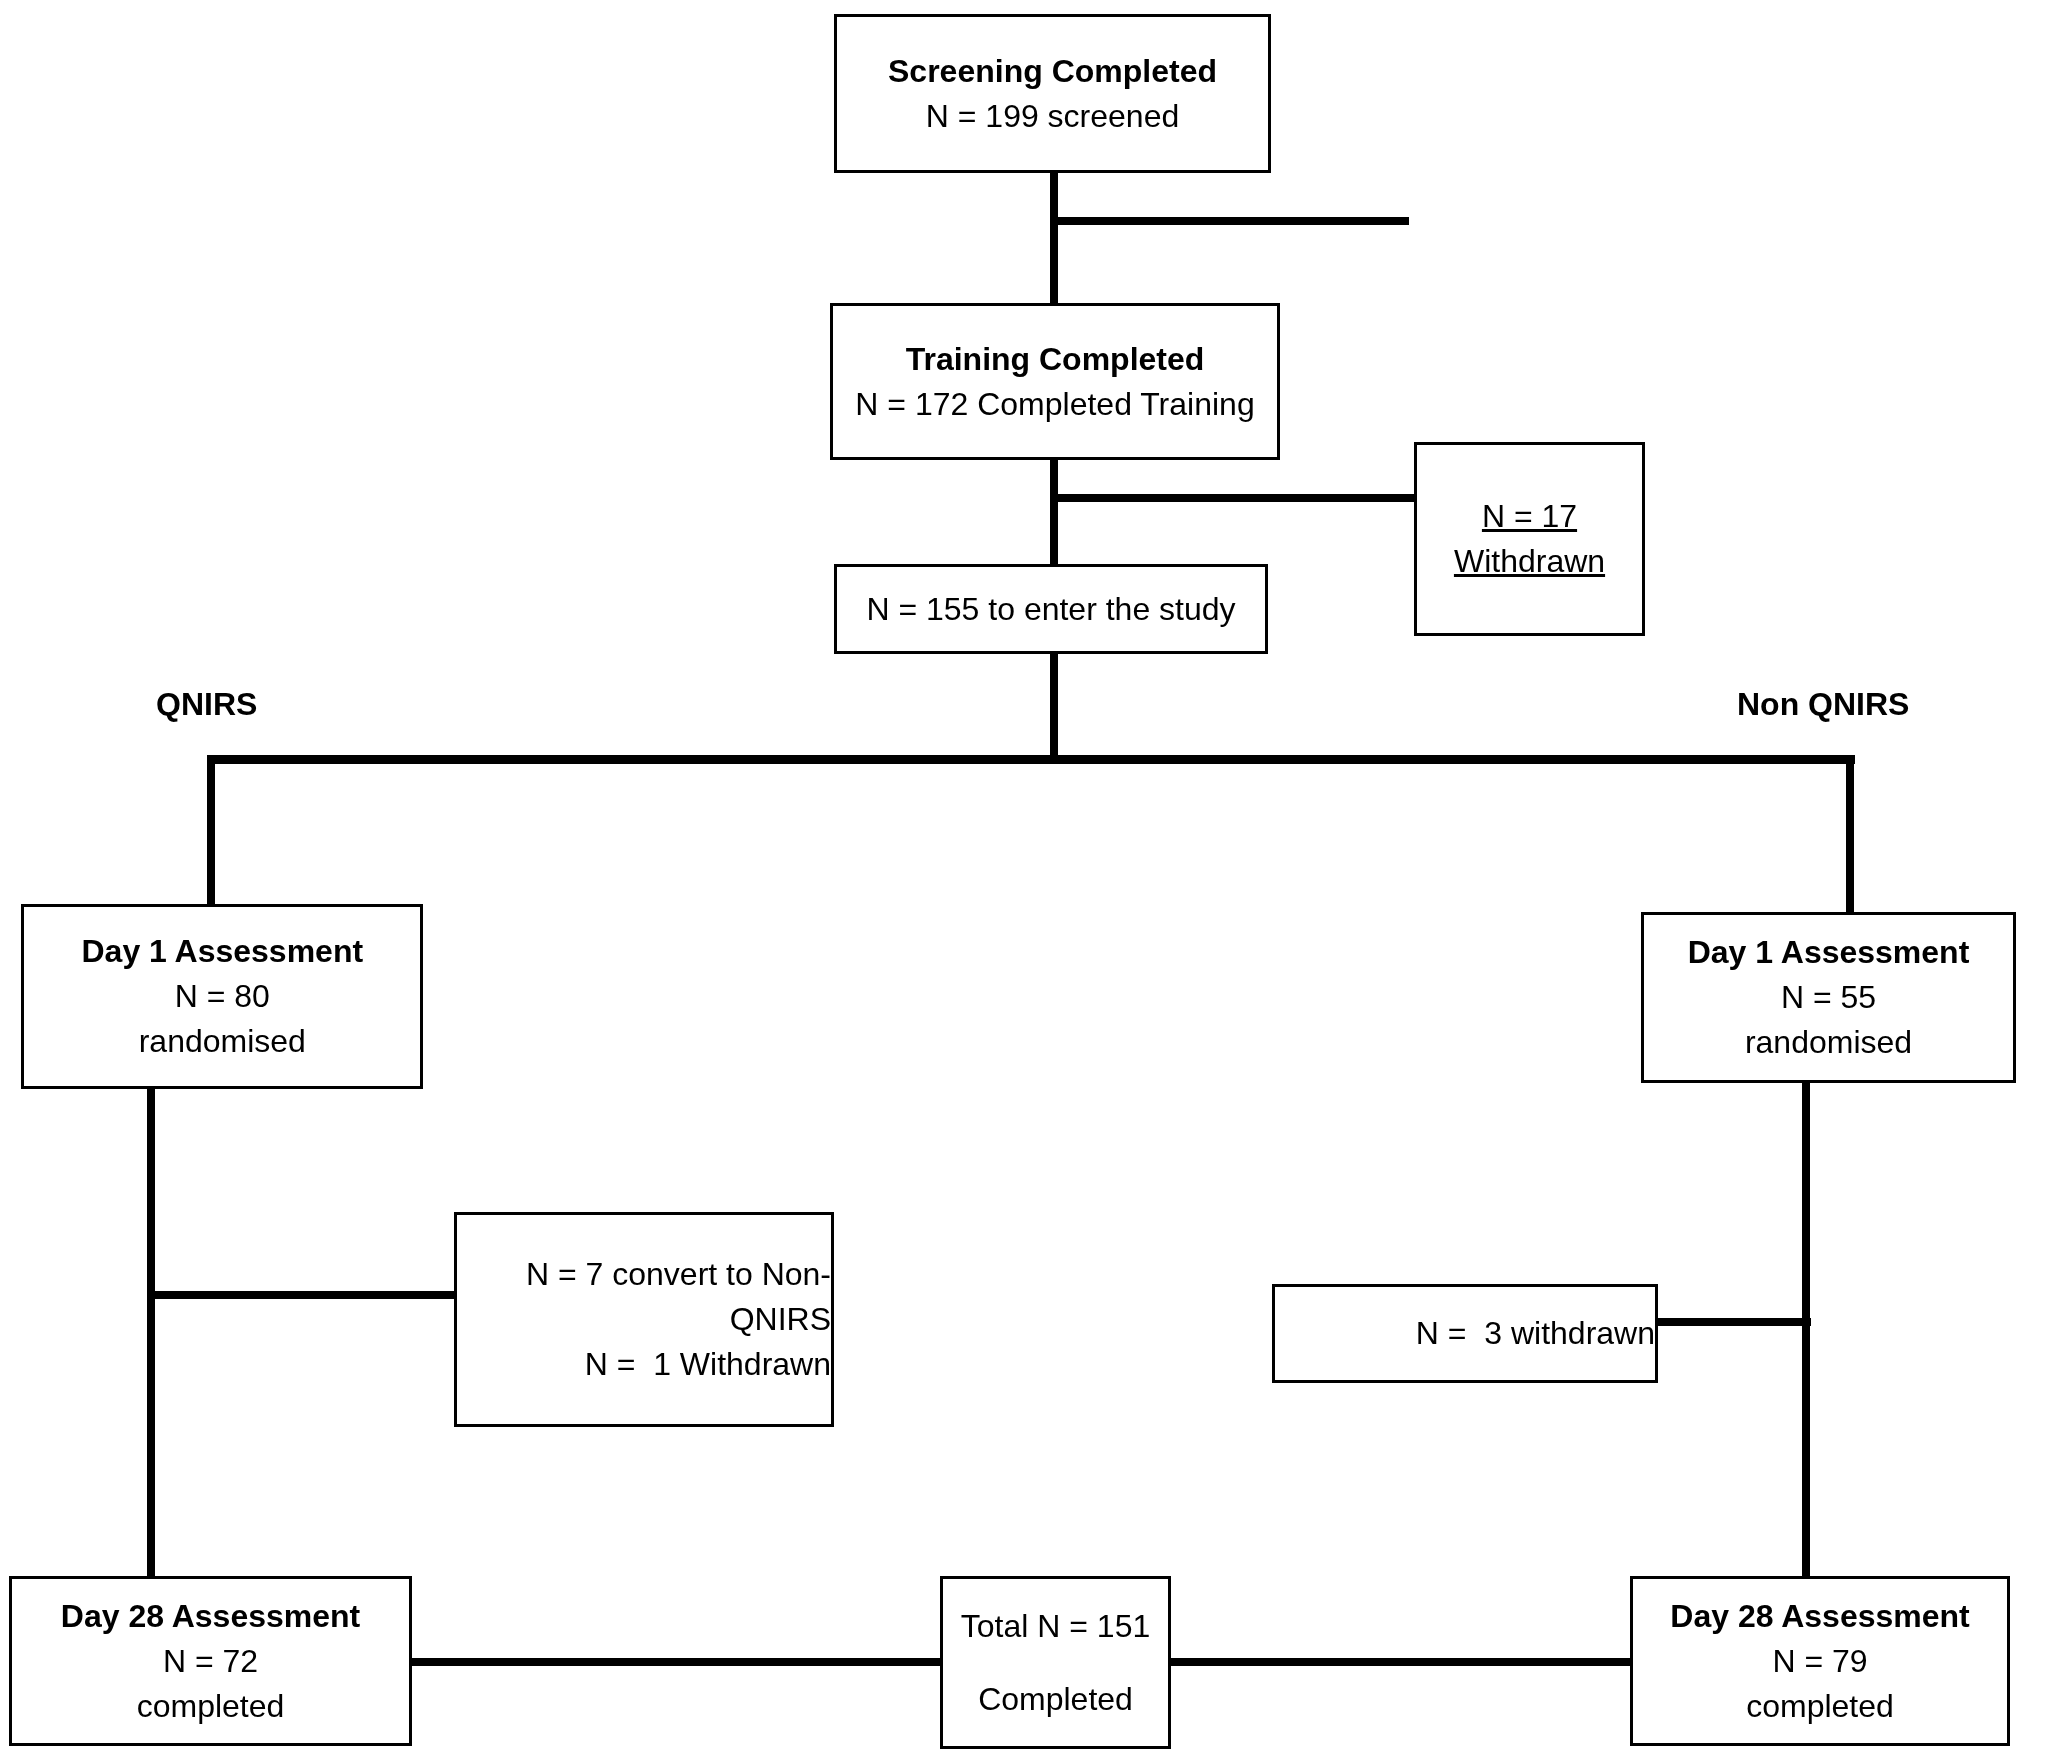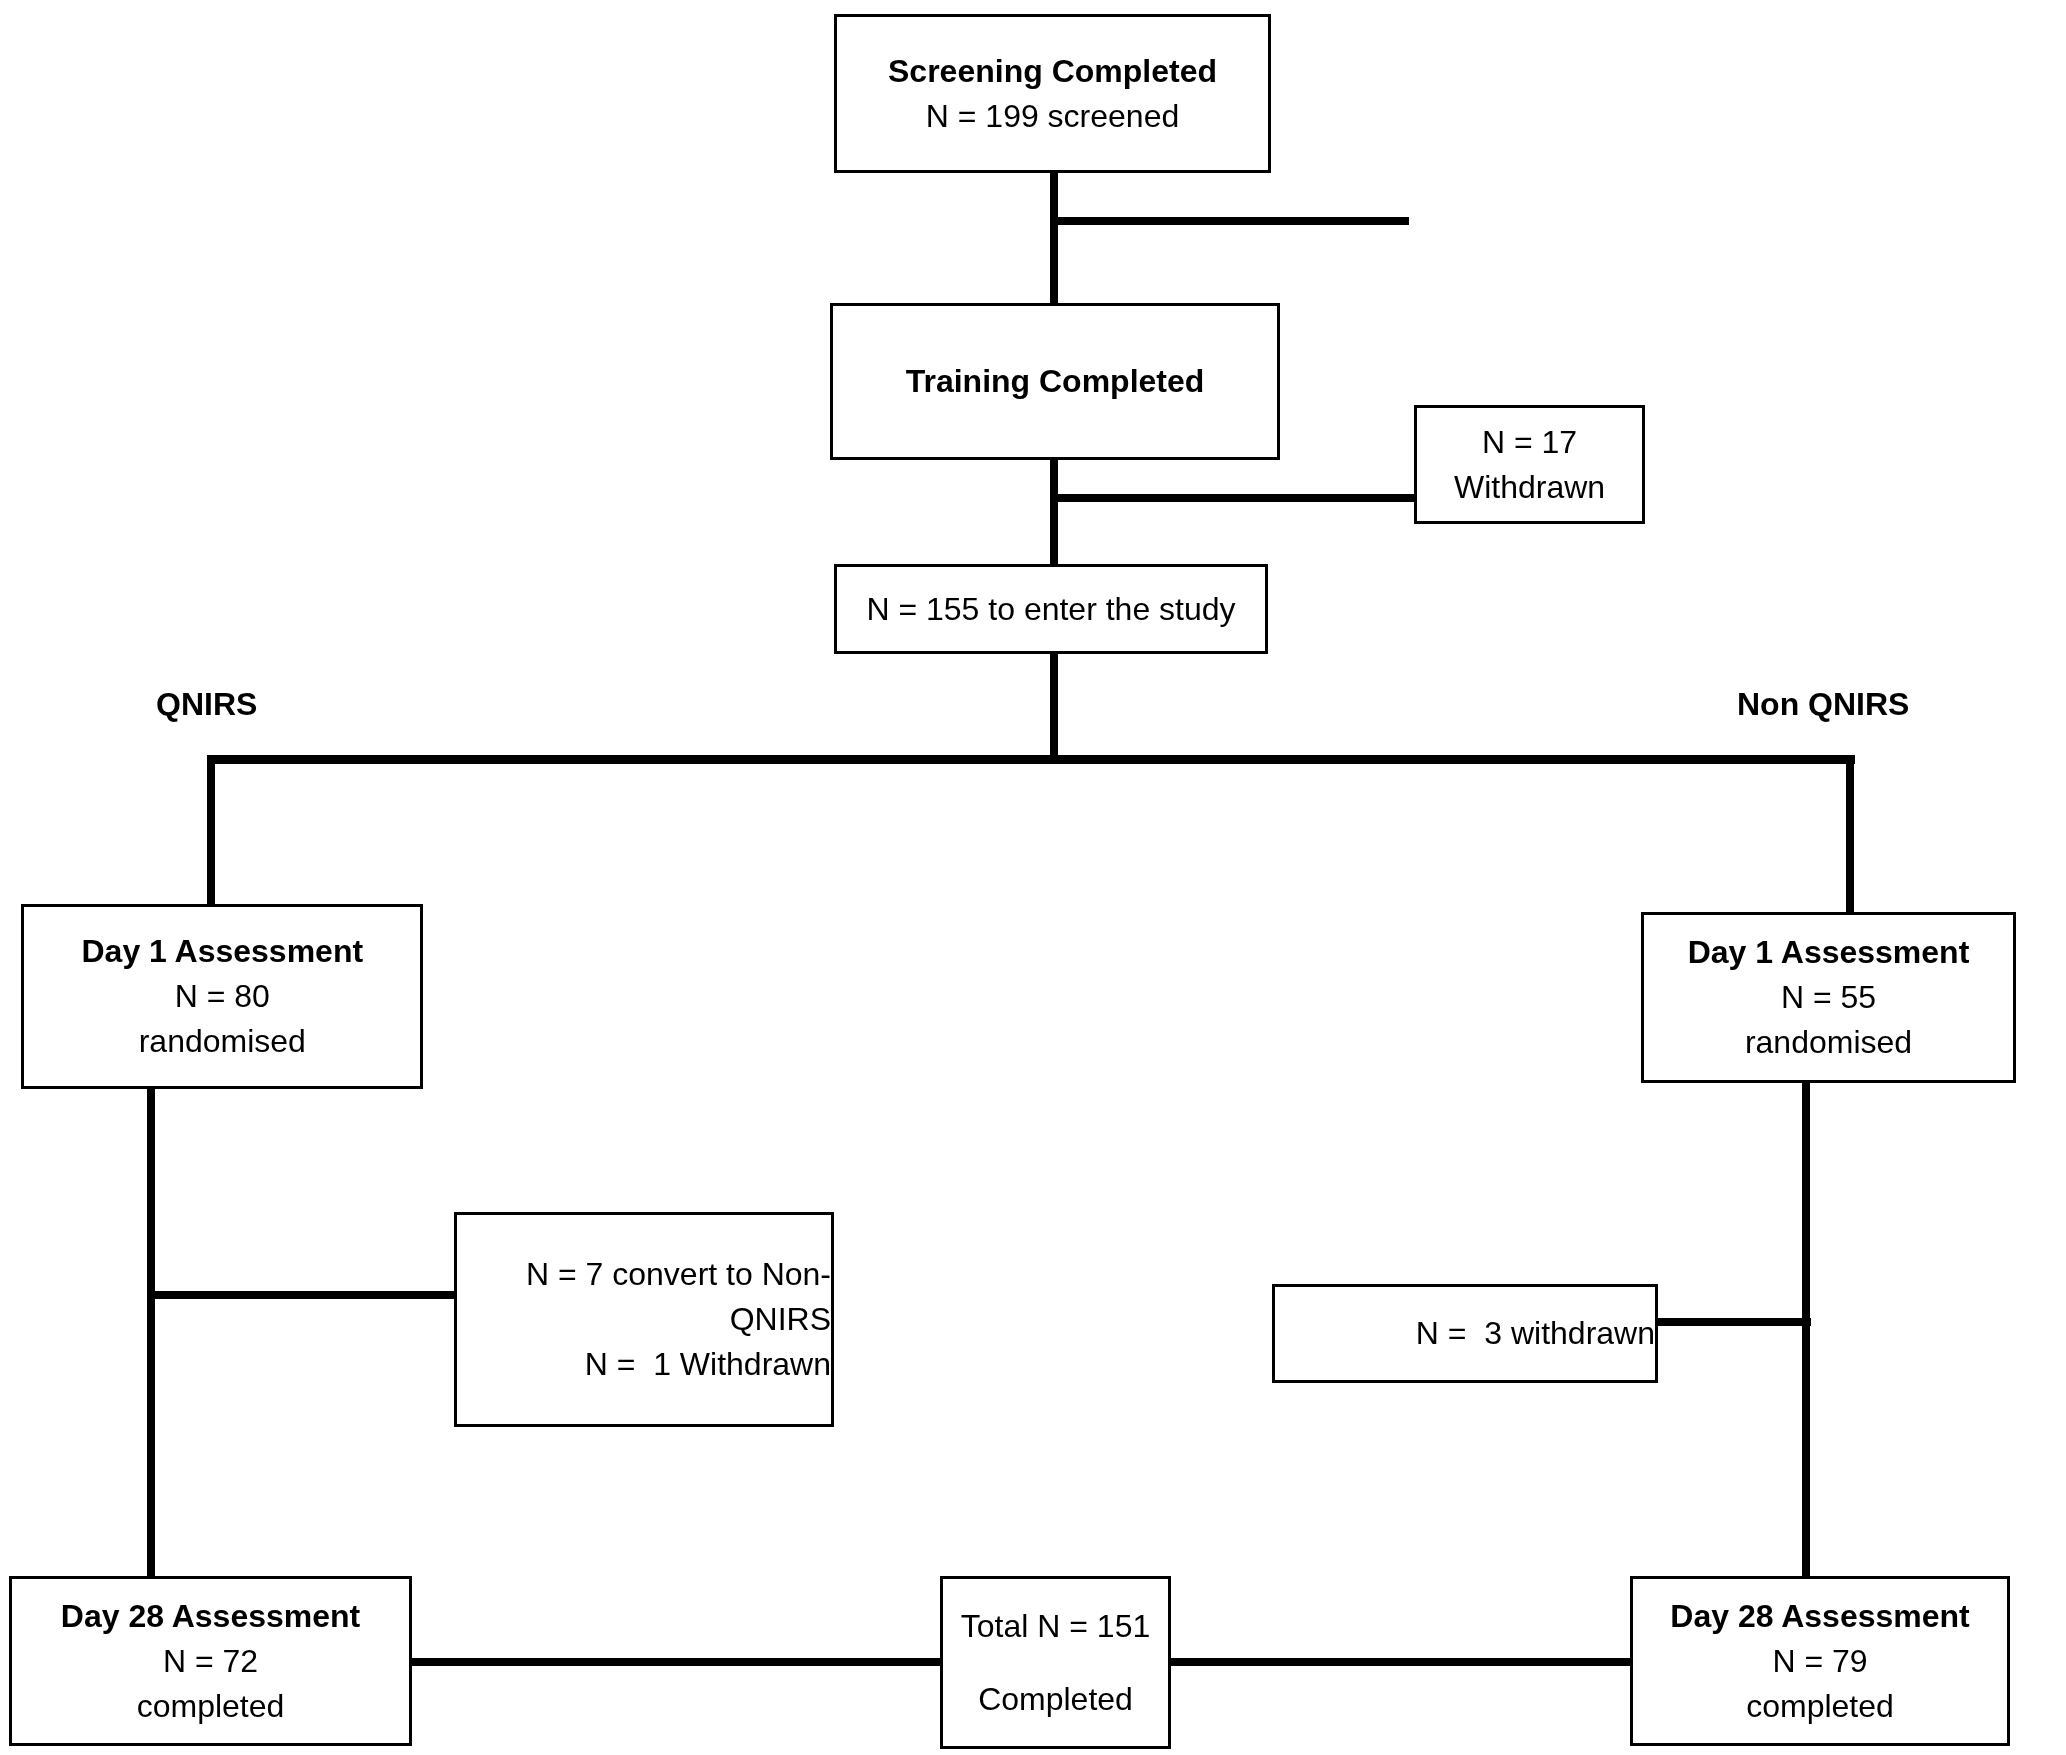--- a/index.html
+++ b/index.html
@@ -88,23 +88,24 @@
   <div class="branch-label" style="left:1737px; top:686px;">Non QNIRS</div>
 
   <div class="box" style="left:834px; top:14.2px; width:437px; height:159px;">
     <div class="ln bold">Screening Completed</div>
     <div class="ln">N = 199 screened</div>
   </div>
 
 
   <div class="box" style="left:830px; top:303px; width:450px; height:157px;">
     <div class="ln bold">Training Completed</div>
+    <div class="ln">N = 172 Completed Training</div>
   </div>
 
-  <div class="box" style="left:1414px; top:405px; width:231px; height:119px;">
+  <div class="box" style="left:1414px; top:442px; width:231px; height:194px;text-decoration:underline;">
     <div class="ln">N = 17</div>
     <div class="ln">Withdrawn</div>
   </div>
 
   <div class="box" style="left:834px; top:564px; width:434px; height:90px;">
     <div class="ln">N = 155 to enter the study</div>
   </div>
 
   <div class="box" style="left:21.3px; top:904px; width:402px; height:185px;">
     <div class="ln bold">Day 1 Assessment</div>

